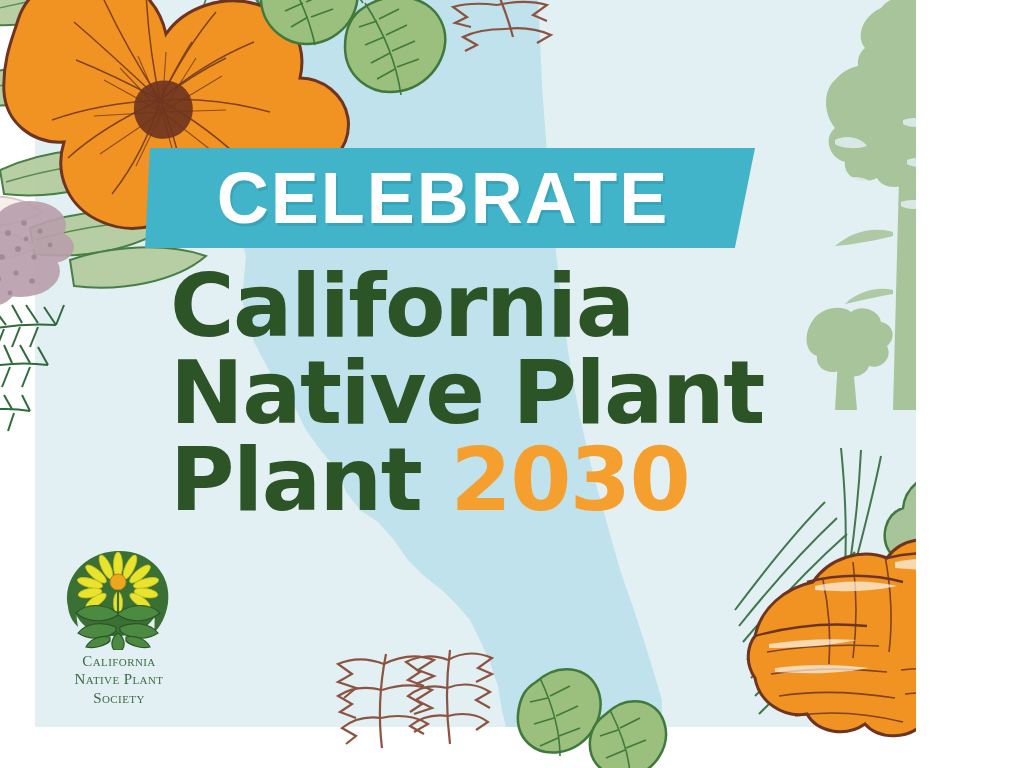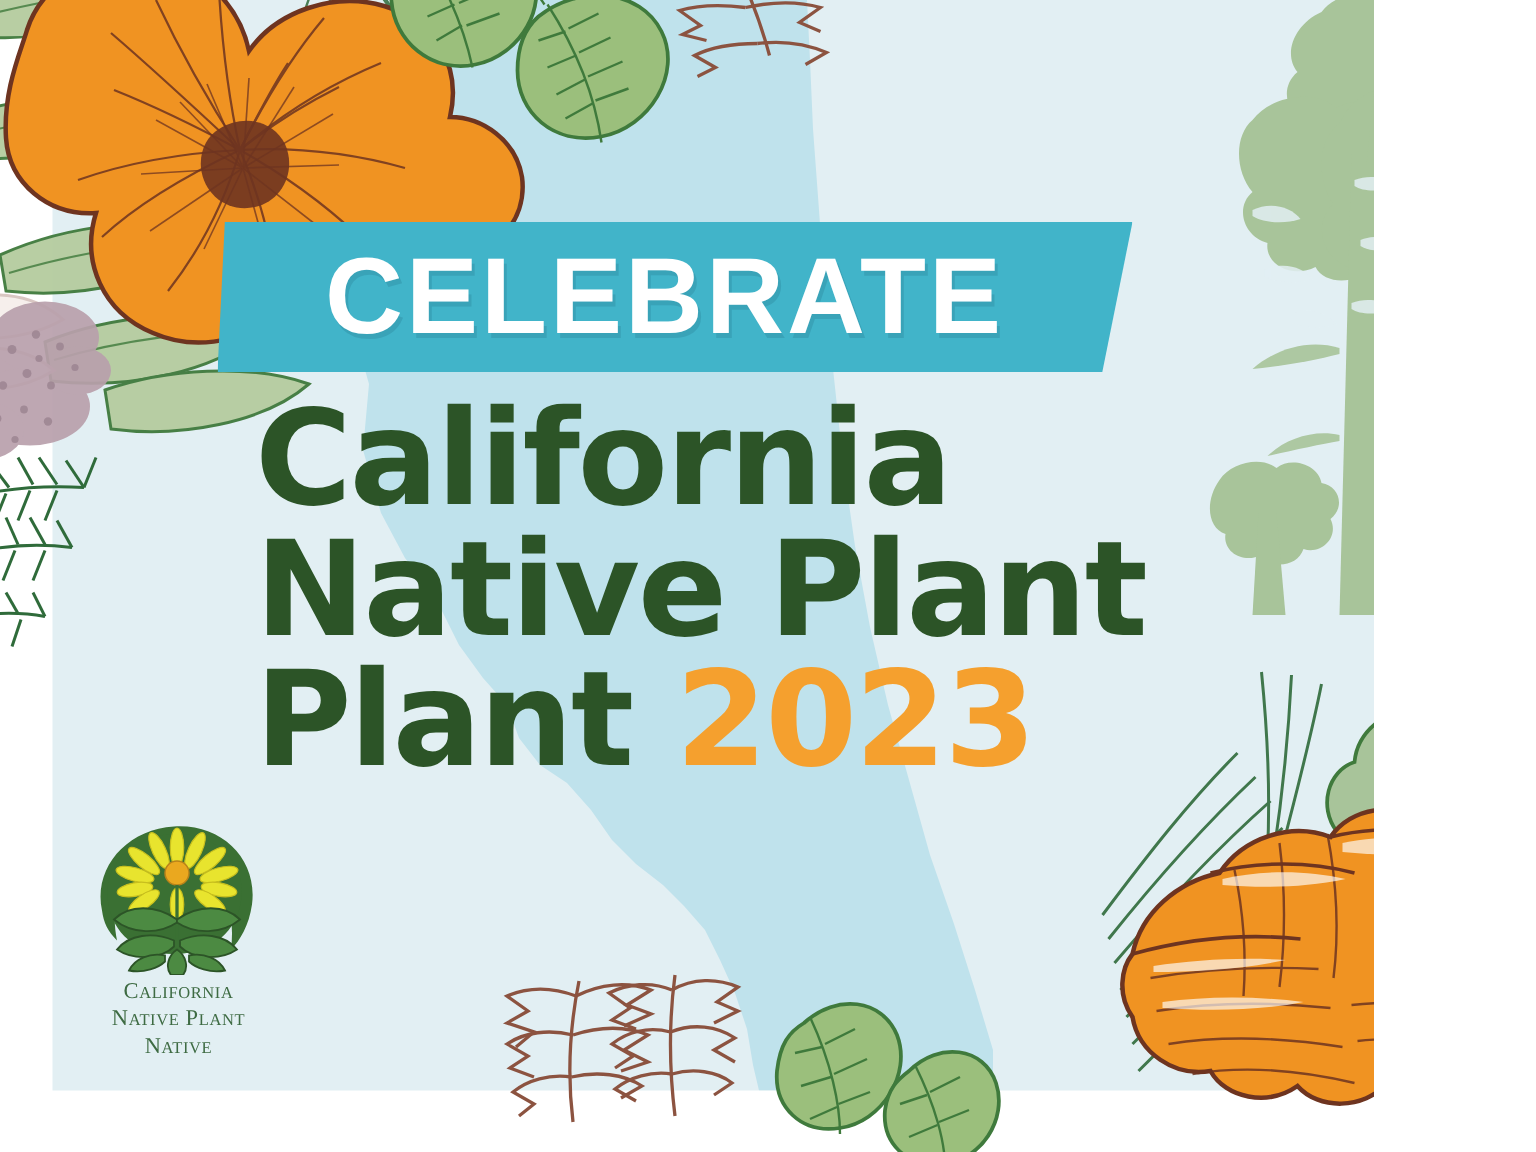--- a/index.html
+++ b/index.html
@@ -477,21 +477,21 @@
   </div>
 
   <div class="banner">
     <div class="banner-shape"></div>
     <div class="banner-label">CELEBRATE</div>
   </div>
 
   <div class="headline">
     <span class="ln">California</span>
     <span class="ln">Native Plant</span>
-    <span class="ln"><span>Plant</span> <span class="year">2023</span></span>
+    <span class="ln"><span>Plant</span> <span class="year">2030</span></span>
   </div>
 
   <div class="logo">
     <svg class="logo-mark" viewBox="0 0 120 105" aria-hidden="true">
       <path d="M10,62 C4,34 26,8 58,6 C90,4 114,28 110,58 C108,72 102,82 96,88
                C98,72 96,52 84,38 C70,22 46,20 32,34 C20,46 16,62 20,82
                C14,76 11,70 10,62 Z" fill="#3a7033"></path>
       <path d="M14,56 C10,32 30,12 58,11 C86,10 106,30 103,54 C100,76 84,90 60,91
                C34,92 17,78 14,56 Z" fill="#3a7033"></path>
       <g fill="#e8e42e" stroke="#c8bf1e" stroke-width="0.8">
@@ -518,17 +518,17 @@
         <path d="M58,82 C44,76 28,78 20,88 C32,96 50,94 58,86 Z"></path>
         <path d="M62,82 C76,76 92,78 100,88 C88,96 70,94 62,86 Z"></path>
         <path d="M52,92 C42,90 32,94 28,102 C38,104 48,100 52,96 Z"></path>
         <path d="M68,92 C78,90 88,94 92,102 C82,104 72,100 68,96 Z"></path>
         <path d="M60,88 C54,92 52,100 56,105 L64,105 C68,100 66,92 60,88 Z"></path>
       </g>
     </svg>
     <div class="logo-text">
       <span>California</span>
       <span>Native Plant</span>
-      <span>Native</span>
+      <span>Society</span>
     </div>
   </div>
 
 </div>
 
 </body></html>

